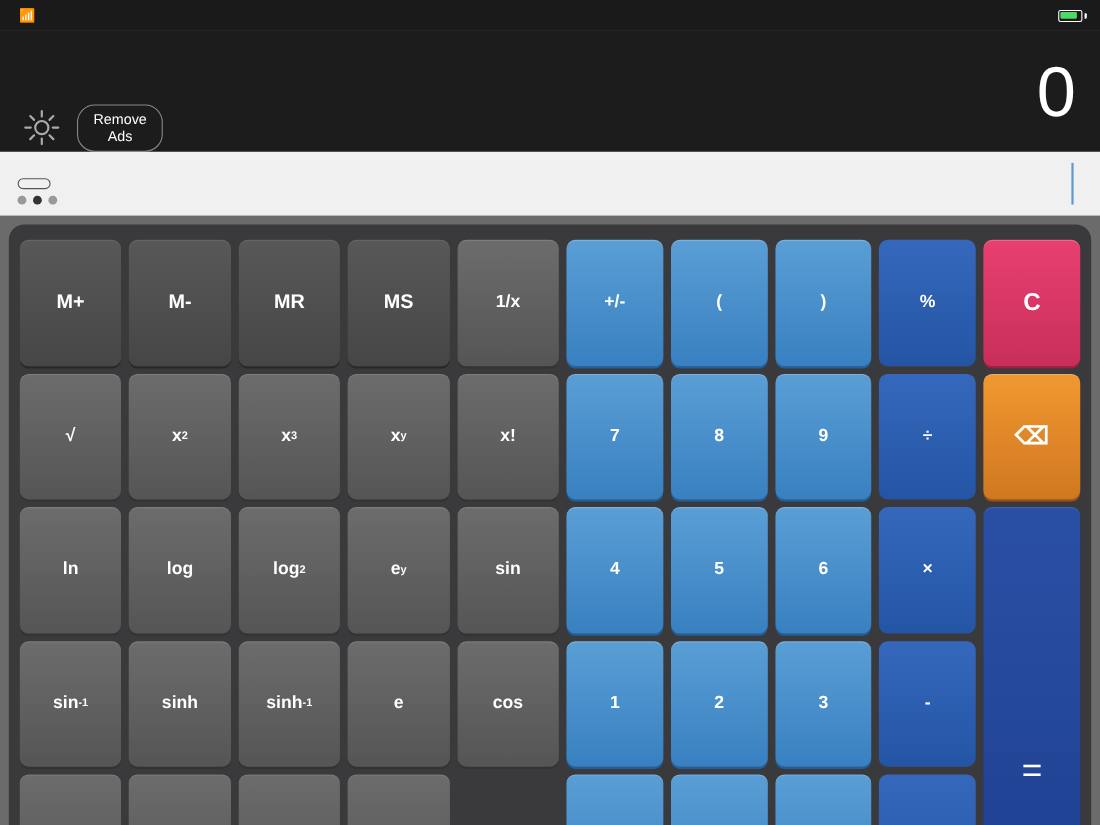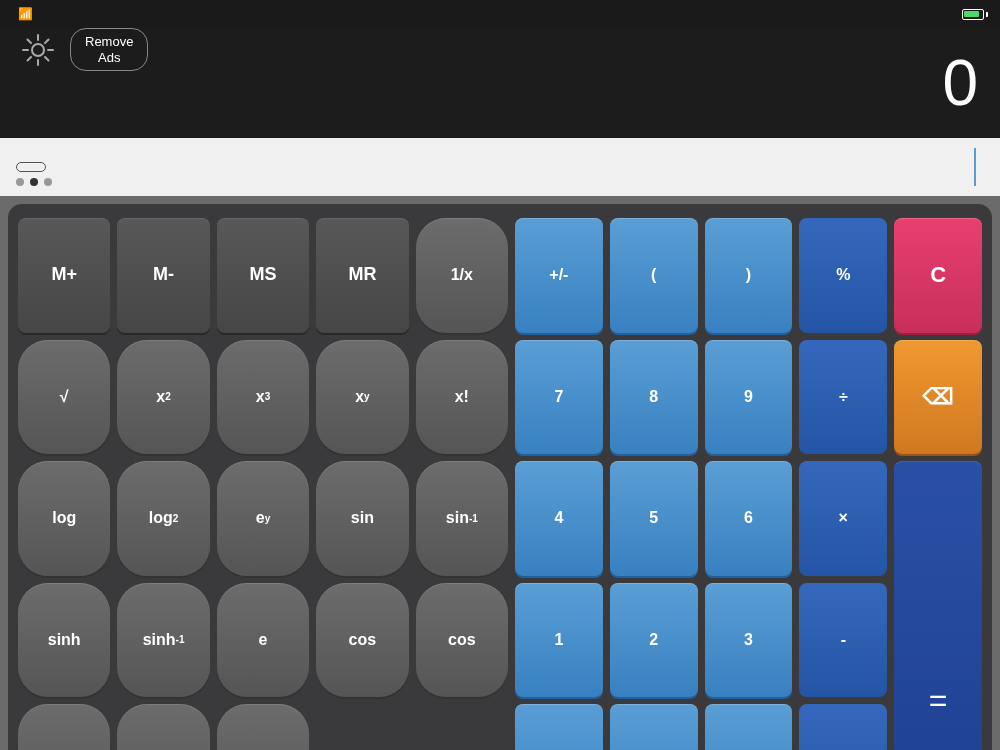--- a/index.html
+++ b/index.html
@@ -51,21 +51,21 @@
       background: white;
       border-radius: 0 1px 1px 0;
       margin-left: 1px;
     }
 
     
     #top-bar {
       background: #1c1c1c;
       height: 110px;
       display: flex;
-      align-items: flex-start;
+      align-items: flex-end;
       padding: 0 16px;
       position: relative;
     }
     .gear-btn {
       width: 44px; height: 44px;
       display: flex; align-items: center; justify-content: center;
       cursor: pointer;
     }
     .gear-svg { color: #aaa; }
     .remove-ads-btn {
@@ -227,21 +227,20 @@
     align-items: center;
     justify-content: center;
     min-width: 0;
     text-align: center;
     padding: 2px;
     line-height: 1.1;
   }
   .calc-btn.gray {
     background: linear-gradient(to bottom, #6c6c6c, #555555);
     box-shadow: 0 2px 0 #333, inset 0 1px 0 rgba(255,255,255,0.12);
-    border-radius: 30px;
   }
   .calc-btn.dark-gray {
     background: linear-gradient(to bottom, #585858, #464646);
     box-shadow: 0 2px 0 #282828, inset 0 1px 0 rgba(255,255,255,0.08);
     font-size: 18px;
   }
   .calc-btn.blue {
     background: linear-gradient(to bottom, #5a9ed5, #3880c0);
     box-shadow: 0 2px 0 #2060a0, inset 0 1px 0 rgba(255,255,255,0.2);
   }
@@ -270,30 +269,31 @@
 
   sub, sup { font-size: 10px; }
 </style>
 
 <div id="calc-layout">
 
   <div id="left-panel">
 
     <button class="calc-btn dark-gray">M+</button>
     <button class="calc-btn dark-gray">M-</button>
+    <button class="calc-btn dark-gray">MR</button>
     <button class="calc-btn dark-gray">MS</button>
-    <button class="calc-btn dark-gray">MR</button>
 
     <button class="calc-btn gray">1/x</button>
     <button class="calc-btn gray">√</button>
     <button class="calc-btn gray">x<sup>2</sup></button>
     <button class="calc-btn gray">x<sup>3</sup></button>
     <button class="calc-btn gray">x<sup>y</sup></button>
 
     <button class="calc-btn gray">x!</button>
+    <button class="calc-btn gray">ln</button>
     <button class="calc-btn gray">log</button>
     <button class="calc-btn gray">log<sub>2</sub></button>
     <button class="calc-btn gray">e<sup>y</sup></button>
 
     <button class="calc-btn gray">sin</button>
     <button class="calc-btn gray">sin<sup>-1</sup></button>
     <button class="calc-btn gray">sinh</button>
     <button class="calc-btn gray">sinh<sup>-1</sup></button>
     <button class="calc-btn gray">e</button>
 

